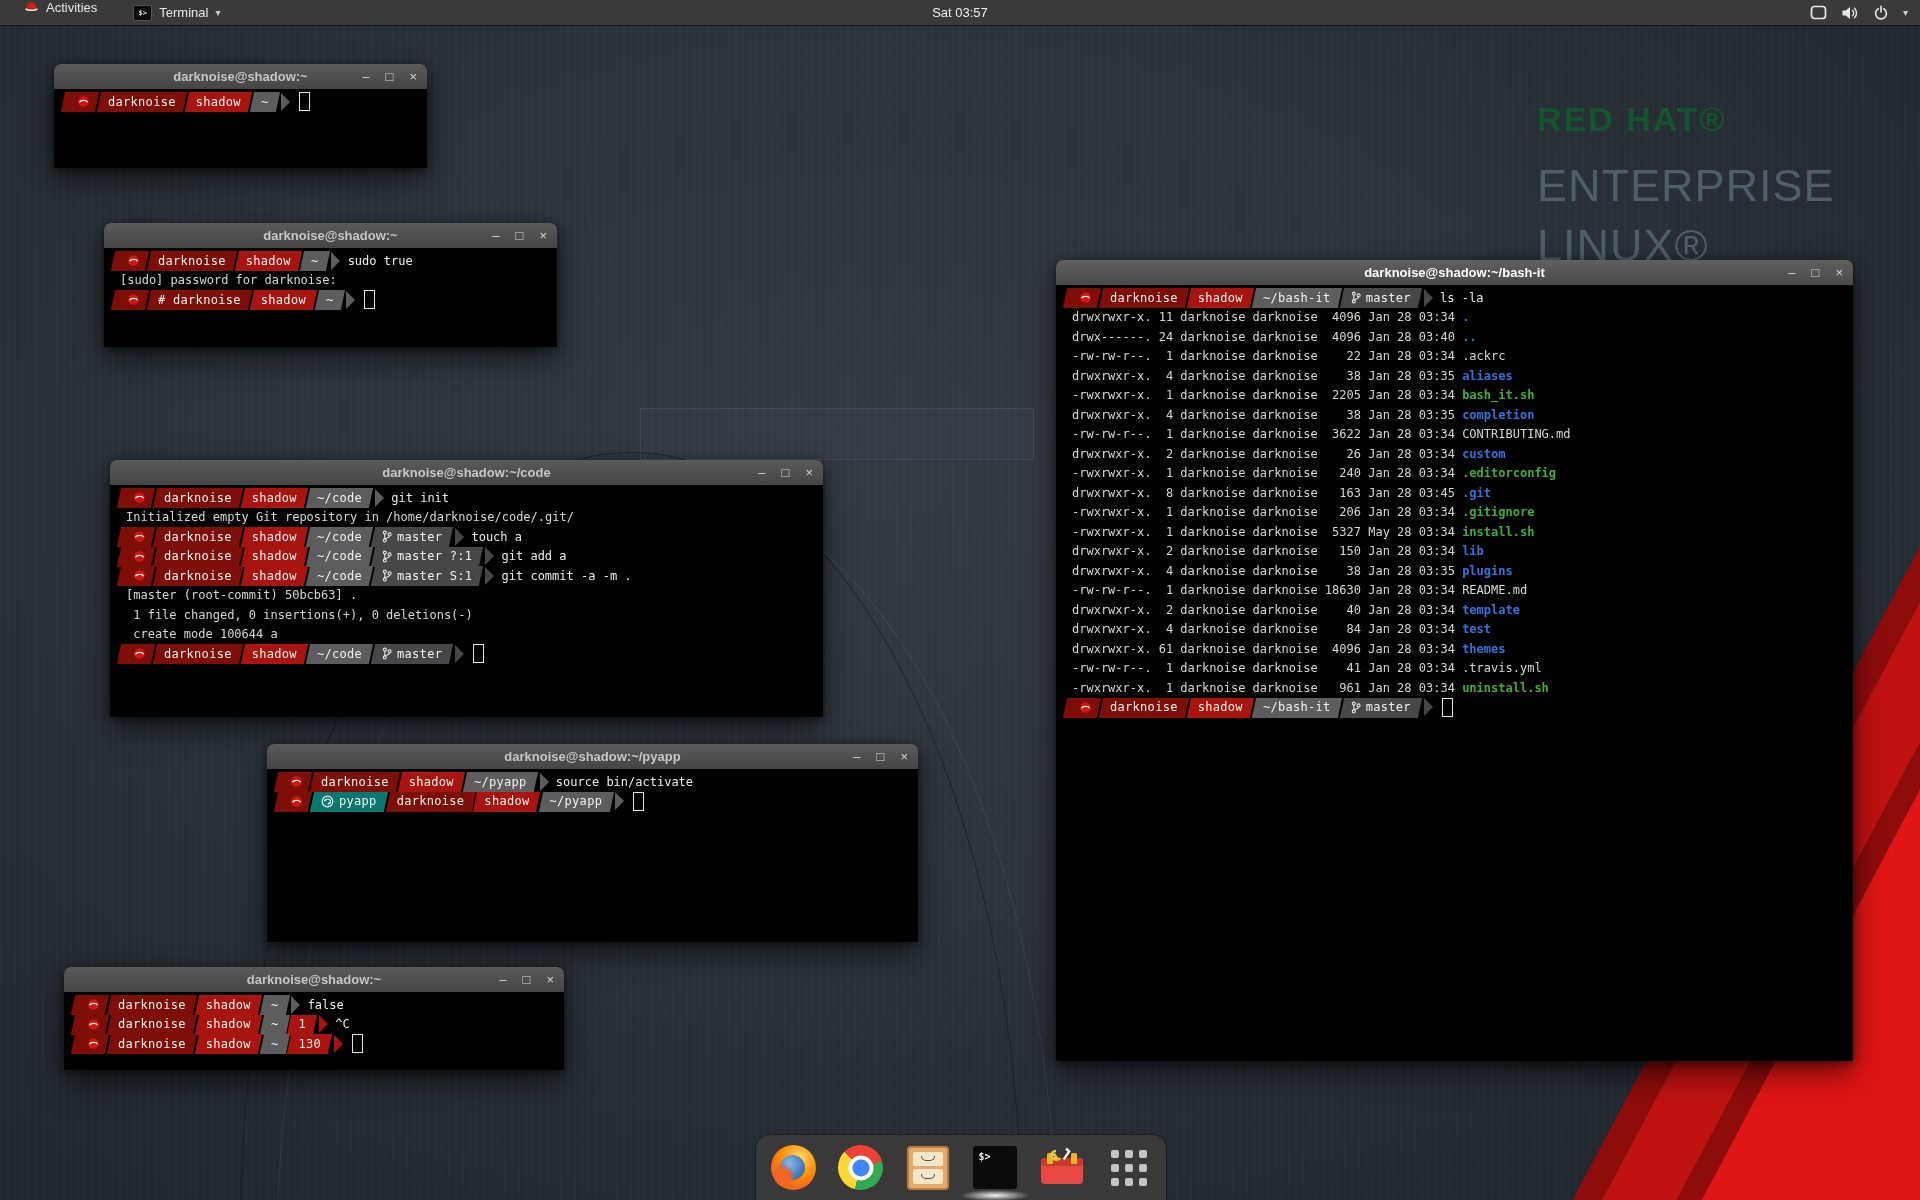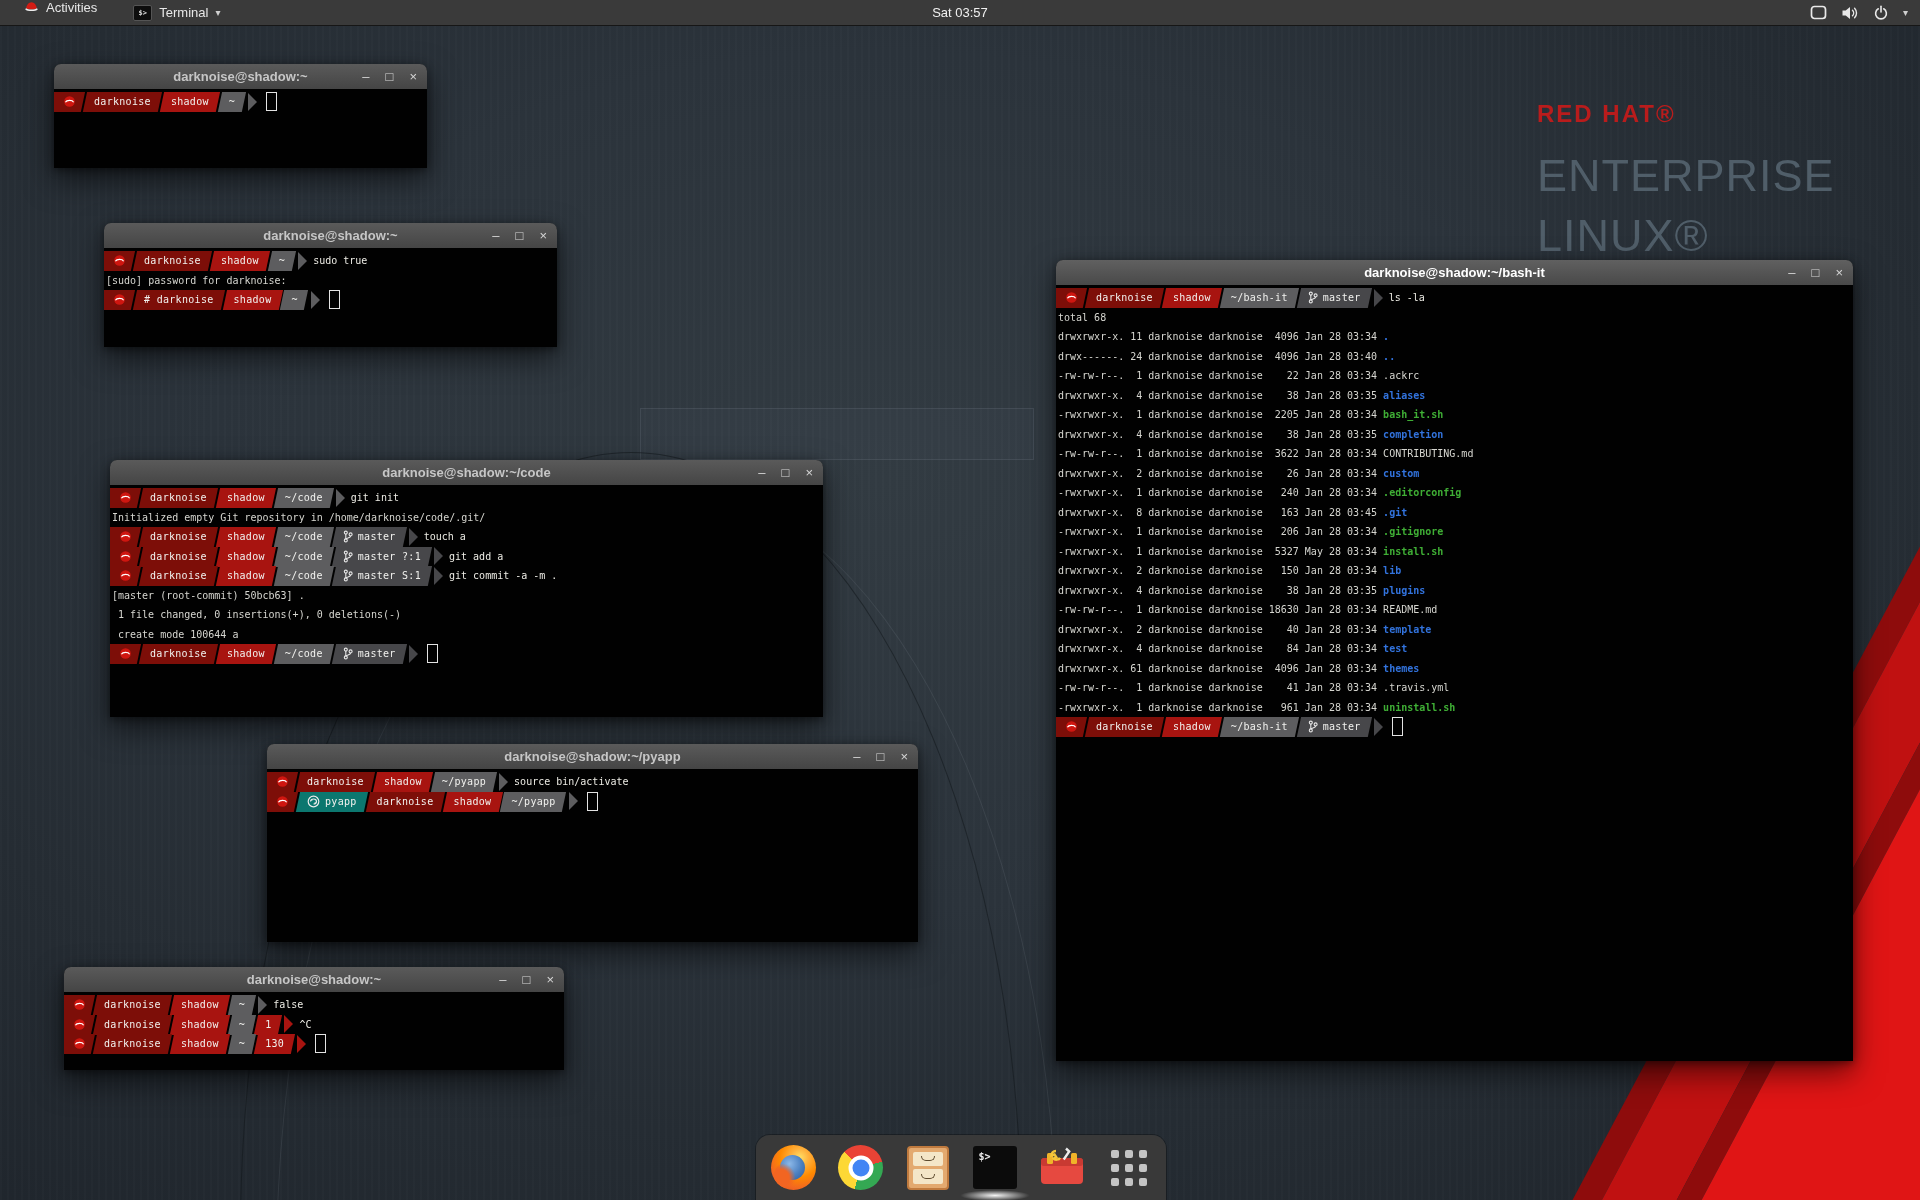--- a/index.html
+++ b/index.html
@@ -21,21 +21,21 @@
   .appicon{display:inline-flex;align-items:center;justify-content:center;width:17px;height:14px;
     background:#0d0d0d;border:1px solid #555;border-radius:2px;color:#ddd;
     font:bold 7px "DejaVu Sans Mono",monospace}
   .chev{font-size:10px;color:#cfcfcf}
   .tb-clock{position:absolute;left:50%;transform:translateX(-50%);color:#f0f0f0}
   .tb-right{margin-left:auto;display:flex;align-items:center;gap:14px;padding-right:12px;height:100%}
   .tb-right svg{display:block}
 
   
   .branding{position:absolute;left:1537px;top:102px;z-index:1;line-height:1}
-  .b1{font-size:24px;font-weight:bold;letter-spacing:2px;color:#b91c1c}
+  .b1{font-size:34px;font-weight:bold;letter-spacing:2px;color:#14532d}
   .b2{font-size:45px;letter-spacing:1px;color:#505e69;margin-top:27px}
   .b3{font-size:45px;letter-spacing:1px;color:#505e69;margin-top:15px}
   .wm-band{position:absolute;left:640px;top:408px;width:392px;height:50px;z-index:1;
     border:1px solid rgba(170,180,190,.13);background:rgba(220,230,240,.025)}
   .wm-arc{position:absolute;border:1px solid rgba(18,23,28,.55);border-radius:50%;z-index:1}
   .arc1{left:240px;top:452px;width:780px;height:1560px}
   .arc2{left:276px;top:486px;width:780px;height:1560px;border-color:rgba(185,195,205,.10)}
   .stripes{position:absolute;inset:0;overflow:hidden;z-index:2;pointer-events:none}
   .stripewrap{position:absolute;left:1530px;top:1280px;width:1400px;height:900px;
     transform:rotate(-62deg);transform-origin:0 0}
@@ -44,21 +44,21 @@
   
   .win{position:absolute;z-index:10;background:#000;border-radius:8px 8px 0 0;
     box-shadow:0 12px 30px rgba(0,0,0,.55), 0 2px 8px rgba(0,0,0,.45)}
   .titlebar{height:25px;border-radius:7px 7px 0 0;background:linear-gradient(#5a5a5a,#454545);
     border-bottom:1px solid #2c2c2c;position:relative;text-align:center;line-height:25px;
     font-size:13px;font-weight:bold;color:#c6c6c6}
   .win.focused .titlebar{color:#fff;background:linear-gradient(#606060,#494949)}
   .wbtns{position:absolute;right:10px;top:0;display:flex;gap:16px}
   .wb{color:#d6d6d6;font-weight:normal;font-size:13px;cursor:default}
   .term{position:absolute;left:0;right:0;top:25px;bottom:0;background:#010101;
-    padding:3px 2px;font-family:"DejaVu Sans Mono",monospace;font-size:10px;
+    padding:3px 16px;font-family:"DejaVu Sans Mono",monospace;font-size:12px;
     color:var(--term_fg);overflow:hidden}
   .tline{display:flex;align-items:center;height:19.5px;white-space:pre}
   .seg{position:relative;z-index:0;display:flex;align-items:center;gap:5px;height:100%;
     padding:0 9px;margin-right:2px;color:#f1f1ee;letter-spacing:.3px}
   .seg::before{content:"";position:absolute;inset:0;transform:skewX(-12deg);z-index:-1}
   .seg:first-child::before{left:-7px}
   .seg-fed{padding:0 7px}
   .seg-user::before{background:var(--seg_user)}
   .seg-host::before{background:var(--seg_host)}
   .seg-path::before{background:var(--seg_path)}
@@ -323,21 +323,20 @@
   <div class="term">
       <div class="tline"><span class="seg seg-user seg-fed"><svg width="13" height="13" viewBox="0 0 13 13">
             <circle cx="6.5" cy="6.5" r="5.3" fill="#cf1610"></circle>
             <path d="M2.4 7.3c1.3-2.5 6.9-2.5 8.2-.1" stroke="#fff" stroke-width="1.2" fill="none"></path>
           </svg></span><span class="seg seg-user">darknoise</span><span class="seg seg-host">shadow</span><span class="seg seg-path">~/bash-it</span><span class="seg seg-git"><svg width="10" height="13" viewBox="0 0 10 13">
             <circle cx="2.8" cy="2.6" r="1.5" fill="none" stroke="#e6e6e6" stroke-width="1.1"></circle>
             <circle cx="2.8" cy="10.4" r="1.5" fill="none" stroke="#e6e6e6" stroke-width="1.1"></circle>
             <circle cx="7.6" cy="4.4" r="1.5" fill="none" stroke="#e6e6e6" stroke-width="1.1"></circle>
             <path d="M2.8 4.1v4.8M7.6 5.9c0 2.4-4.8 1.7-4.8 3.6" fill="none" stroke="#e6e6e6" stroke-width="1.1"></path>
           </svg>master</span><span class="endcap" style="border-left-color: rgb(71, 71, 74);"></span><span class="cmd"> ls -la</span></div>
-      <div class="tline"><span class="out">total 68</span></div>
       <div class="tline"><span class="out">drwxrwxr-x. 11 darknoise darknoise  4096 Jan 28 03:34 </span><span class="out dir">.</span></div>
       <div class="tline"><span class="out">drwx------. 24 darknoise darknoise  4096 Jan 28 03:40 </span><span class="out dir">..</span></div>
       <div class="tline"><span class="out">-rw-rw-r--.  1 darknoise darknoise    22 Jan 28 03:34 .ackrc</span></div>
       <div class="tline"><span class="out">drwxrwxr-x.  4 darknoise darknoise    38 Jan 28 03:35 </span><span class="out dir">aliases</span></div>
       <div class="tline"><span class="out">-rwxrwxr-x.  1 darknoise darknoise  2205 Jan 28 03:34 </span><span class="out exec">bash_it.sh</span></div>
       <div class="tline"><span class="out">drwxrwxr-x.  4 darknoise darknoise    38 Jan 28 03:35 </span><span class="out dir">completion</span></div>
       <div class="tline"><span class="out">-rw-rw-r--.  1 darknoise darknoise  3622 Jan 28 03:34 CONTRIBUTING.md</span></div>
       <div class="tline"><span class="out">drwxrwxr-x.  2 darknoise darknoise    26 Jan 28 03:34 </span><span class="out dir">custom</span></div>
       <div class="tline"><span class="out">-rwxrwxr-x.  1 darknoise darknoise   240 Jan 28 03:34 </span><span class="out exec">.editorconfig</span></div>
       <div class="tline"><span class="out">drwxrwxr-x.  8 darknoise darknoise   163 Jan 28 03:45 </span><span class="out dir">.git</span></div>

